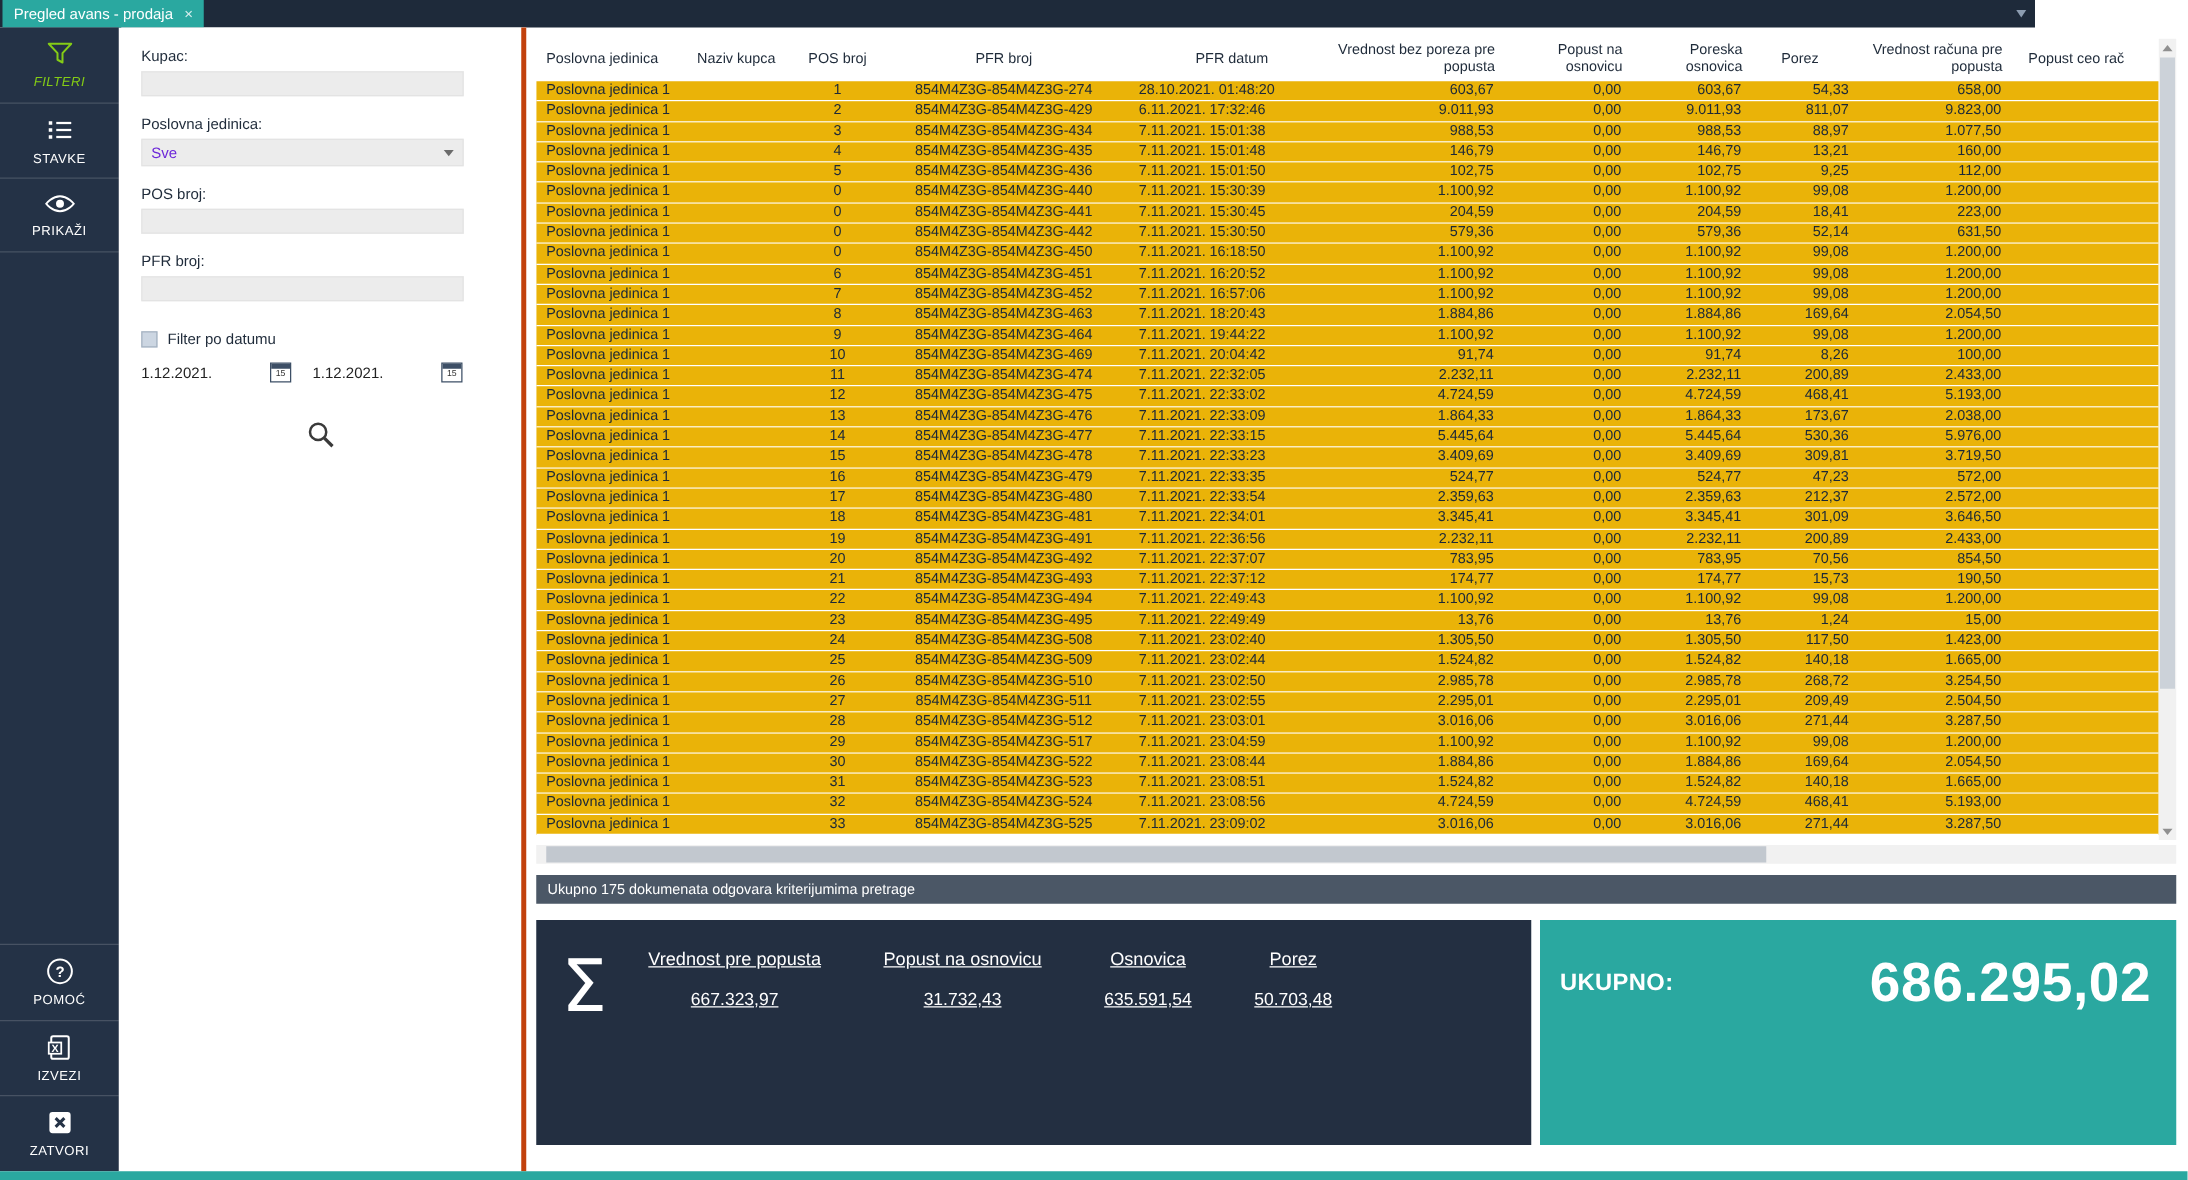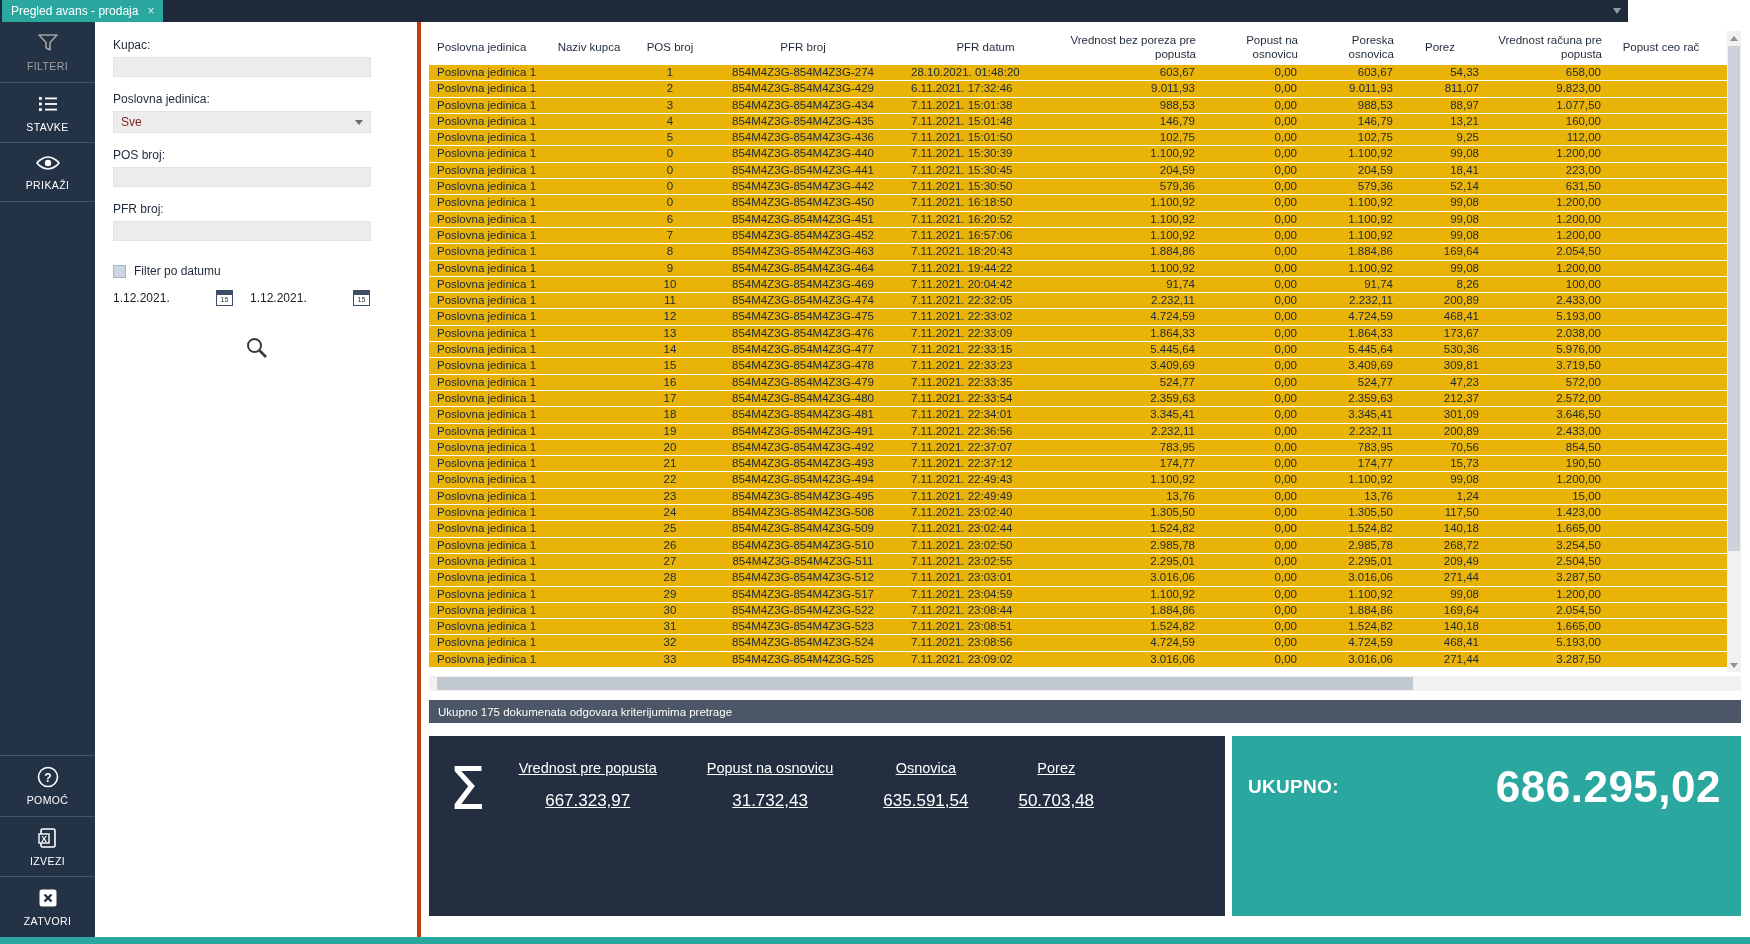--- a/index.html
+++ b/index.html
@@ -15,32 +15,32 @@
               border-left:4px solid transparent; border-right:4px solid transparent; border-top:6px solid #8c9cb0; }
 
   
   .sidebar { position:absolute; left:0; top:22px; width:95px; height:915px; background:#243246;
              display:flex; flex-direction:column; color:#fff; }
   .side-item { display:flex; flex-direction:column; align-items:center; justify-content:center; gap:5px;
                padding:9px 3px 8px 3px; cursor:default; }
   .side-top .side-item { border-bottom:1px solid rgba(255,255,255,0.16); }
   .side-bottom .side-item { border-top:1px solid rgba(255,255,255,0.16); }
   .side-item .lbl { font-size:10.5px; letter-spacing:.4px; text-align:center; line-height:1.3; }
-  .side-item.dim { color:#a3a3a3; }
+  .side-item.dim { color:#84cc16;font-style:italic; }
   .side-spacer { flex:1; }
   .side-item svg { display:block; }
 
   
   .filterpanel { position:absolute; left:97px; top:22px; width:324px; height:915px; background:#ffffff;
                  border-right:4px solid #c2410c; padding:16px 16px 0 16px; }
   .f-label { font-size:12px; color:#1f2b3a; margin-bottom:5px; }
   .f-input { width:258px; height:20px; background:#ececec; border:1px solid #e3e3e3; margin-bottom:15px;
              font-size:12px; padding:0 5px; color:#222; font-family:"Liberation Sans",sans-serif; }
   .f-select { width:258px; height:22px; background:#ececec; border:1px solid #e3e3e3; display:flex;
-              align-items:center; justify-content:space-between; padding:0 7px; font-size:12px; color:#7f1d1d;
+              align-items:center; justify-content:space-between; padding:0 7px; font-size:12px; color:#6d28d9;
               margin-bottom:15px; }
   .chev-down { width:0; height:0; border-left:4px solid transparent; border-right:4px solid transparent;
                border-top:5px solid #6b6b6b; }
   .chk-row { display:flex; align-items:center; gap:8px; margin:8px 0 12px 0; }
   .chk { width:13px; height:13px; background:#ccd6e2; border:1px solid #a5b2c1; }
   .chk-lbl { font-size:12px; color:#1f2b3a; }
   .date-row { display:flex; gap:17px; }
   .date-field { width:120px; display:flex; align-items:center; justify-content:space-between;
                 font-size:12px; color:#222; }
   .cal-btn { width:17px; height:16px; border:1px solid #3d4f66; background:#fff; position:relative;
@@ -77,21 +77,21 @@
   
   .statusbar { position:absolute; left:429px; top:700px; width:1312px; height:23px; background:#4b5766;
                color:#fff; font-size:11.5px; display:flex; align-items:center; padding:0 9px; }
 
   
   .summary { position:absolute; left:429px; top:736px; width:796px; height:180px; background:#232f41; color:#fff; display:flex; }
   .sigma { font-family:"DejaVu Sans",sans-serif; font-size:58px; line-height:1; padding:24px 8px 0 20px; }
   .sum-items { display:flex; padding-top:24px; }
   .sum-item { text-align:center; padding:0 25px;text-decoration:underline; }
   .sum-label { font-size:14.5px; margin-bottom:15px; white-space:nowrap; }
-  .sum-value { font-size:17px; }
+  .sum-value { font-size:14px; }
 
   .total { position:absolute; left:1232px; top:736px; width:509px; height:180px; background:#2aa8a0; color:#fff; }
   .total-inner { display:flex; align-items:center; justify-content:space-between; padding:26px 20px 0 16px; }
   .total-label { font-size:19px; font-weight:bold; letter-spacing:.3px; }
   .total-value { font-size:44px; font-weight:bold; letter-spacing:.5px; }
 
   .bottomstrip { position:absolute; left:0; bottom:0; width:1750px; height:7px; background:#2aa8a0; }
 </style>
 </head>
 <body>

